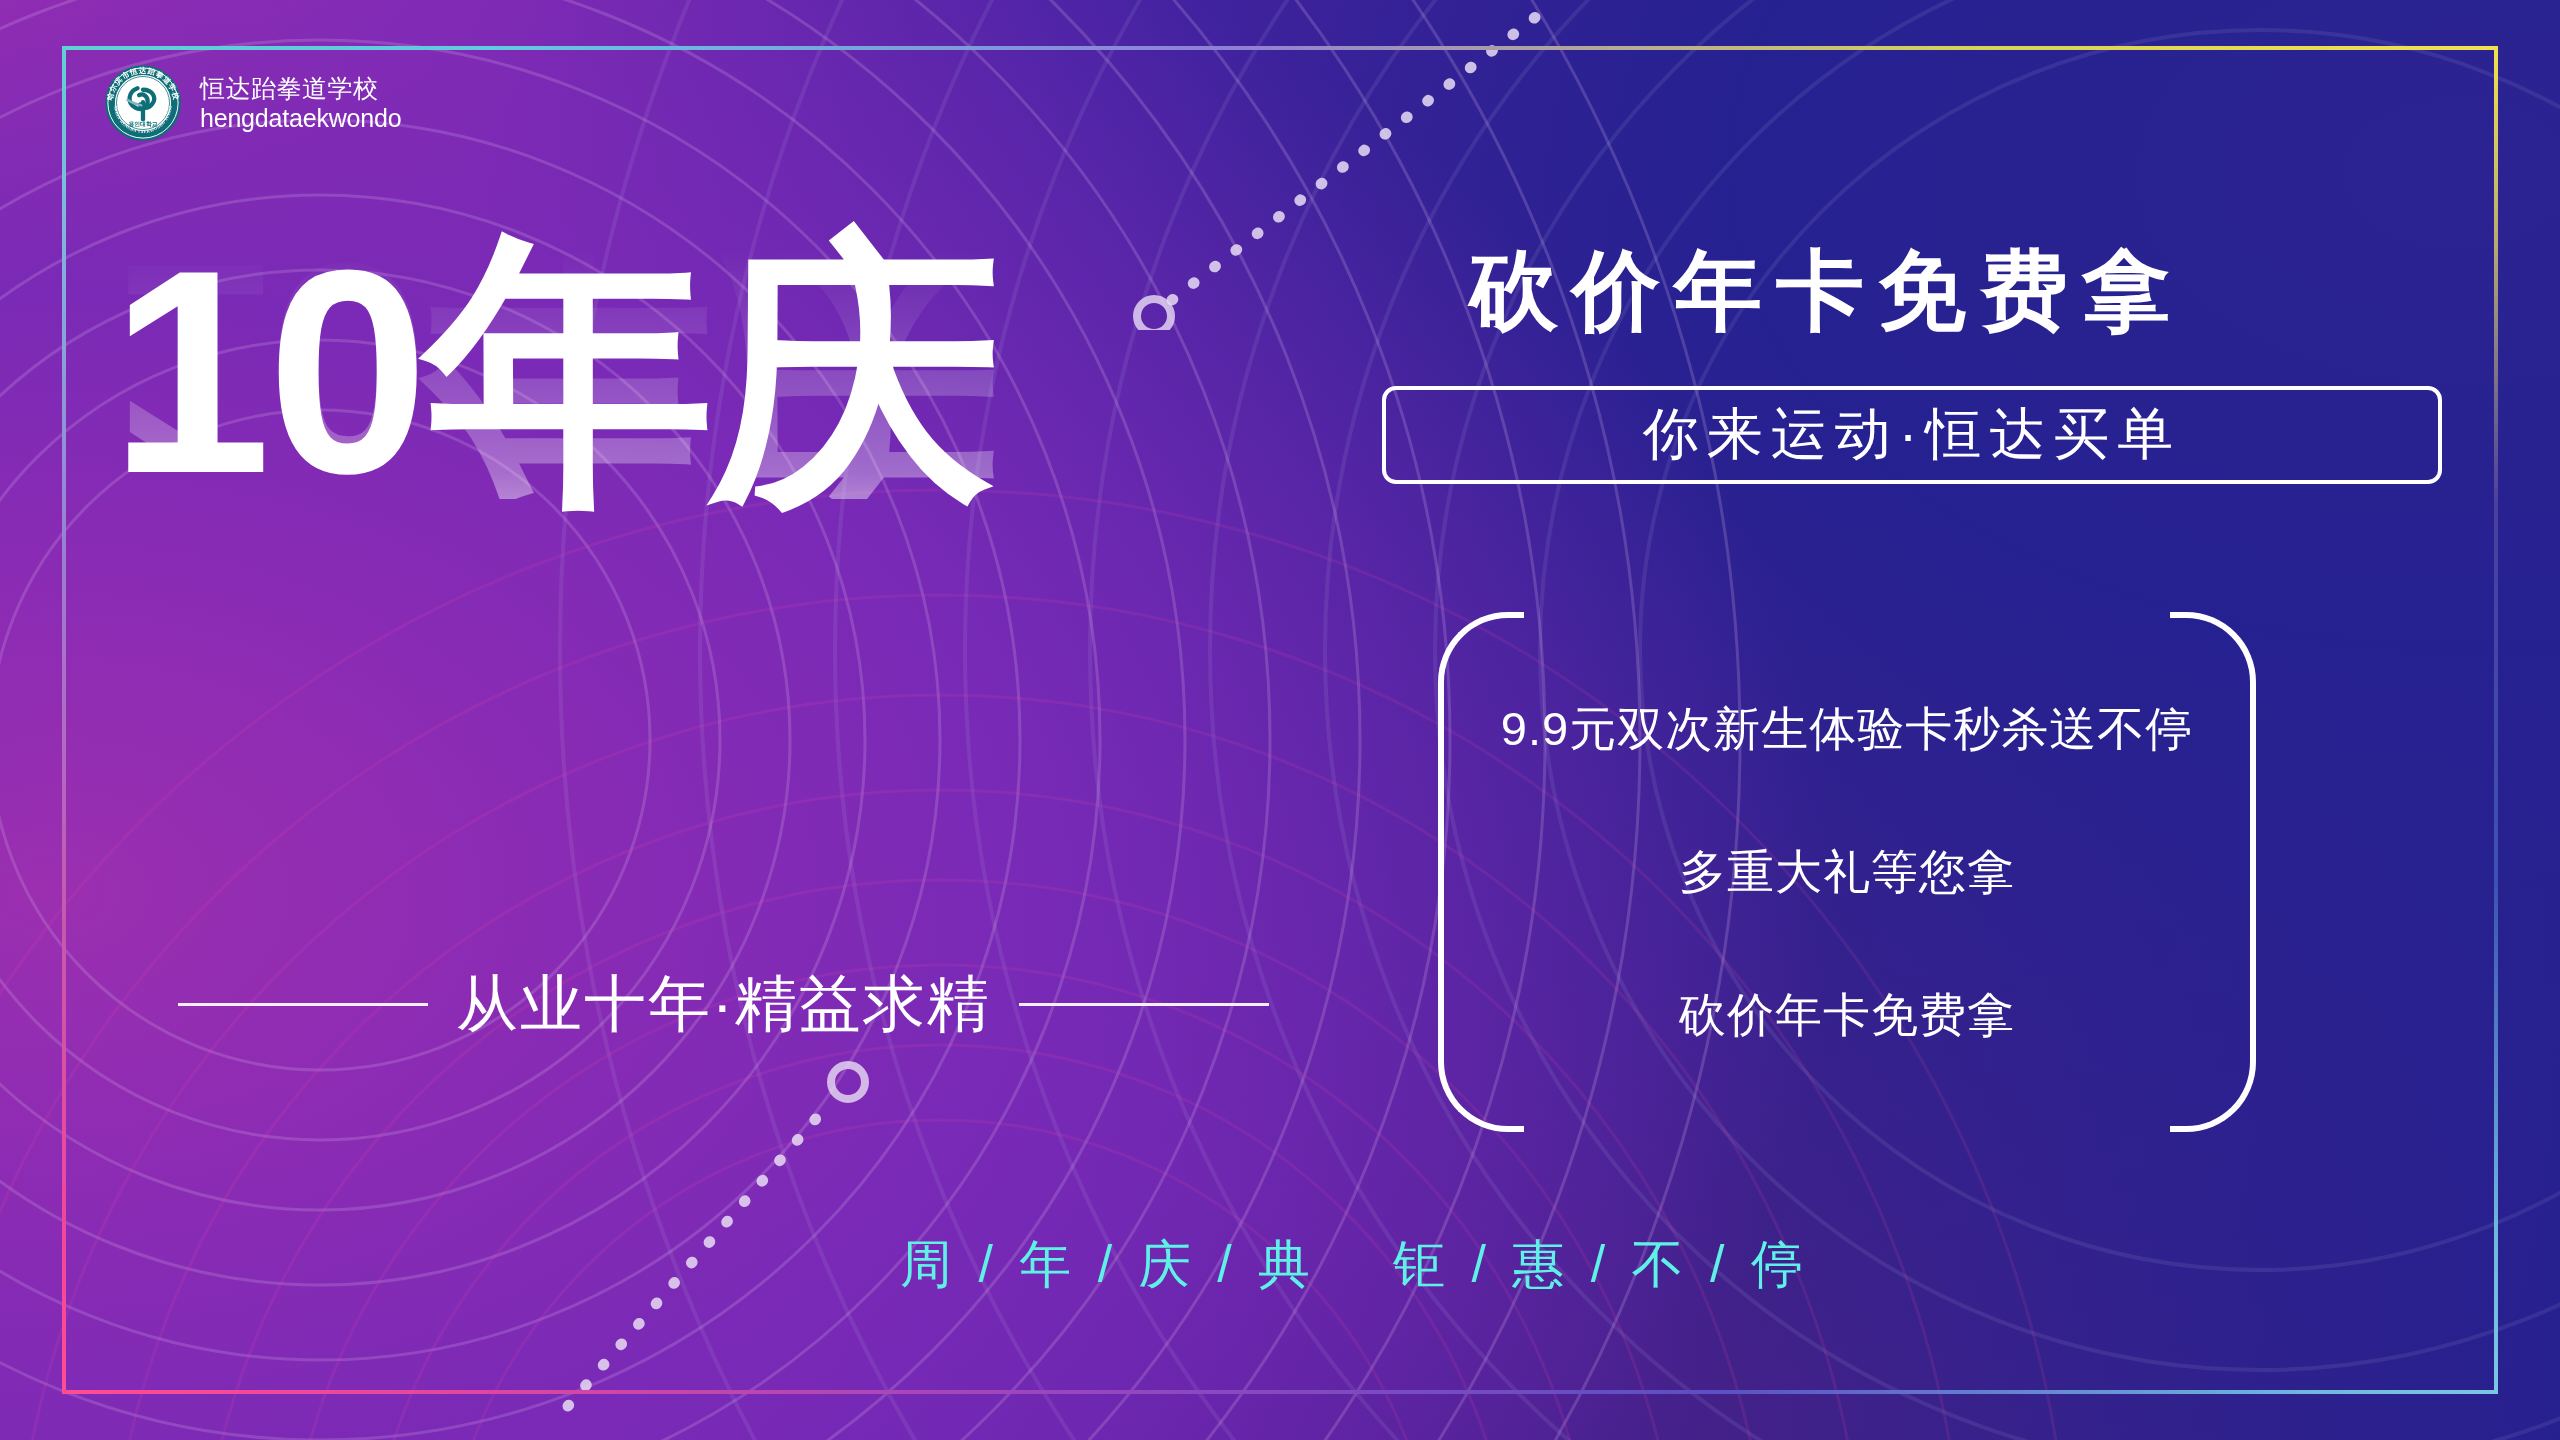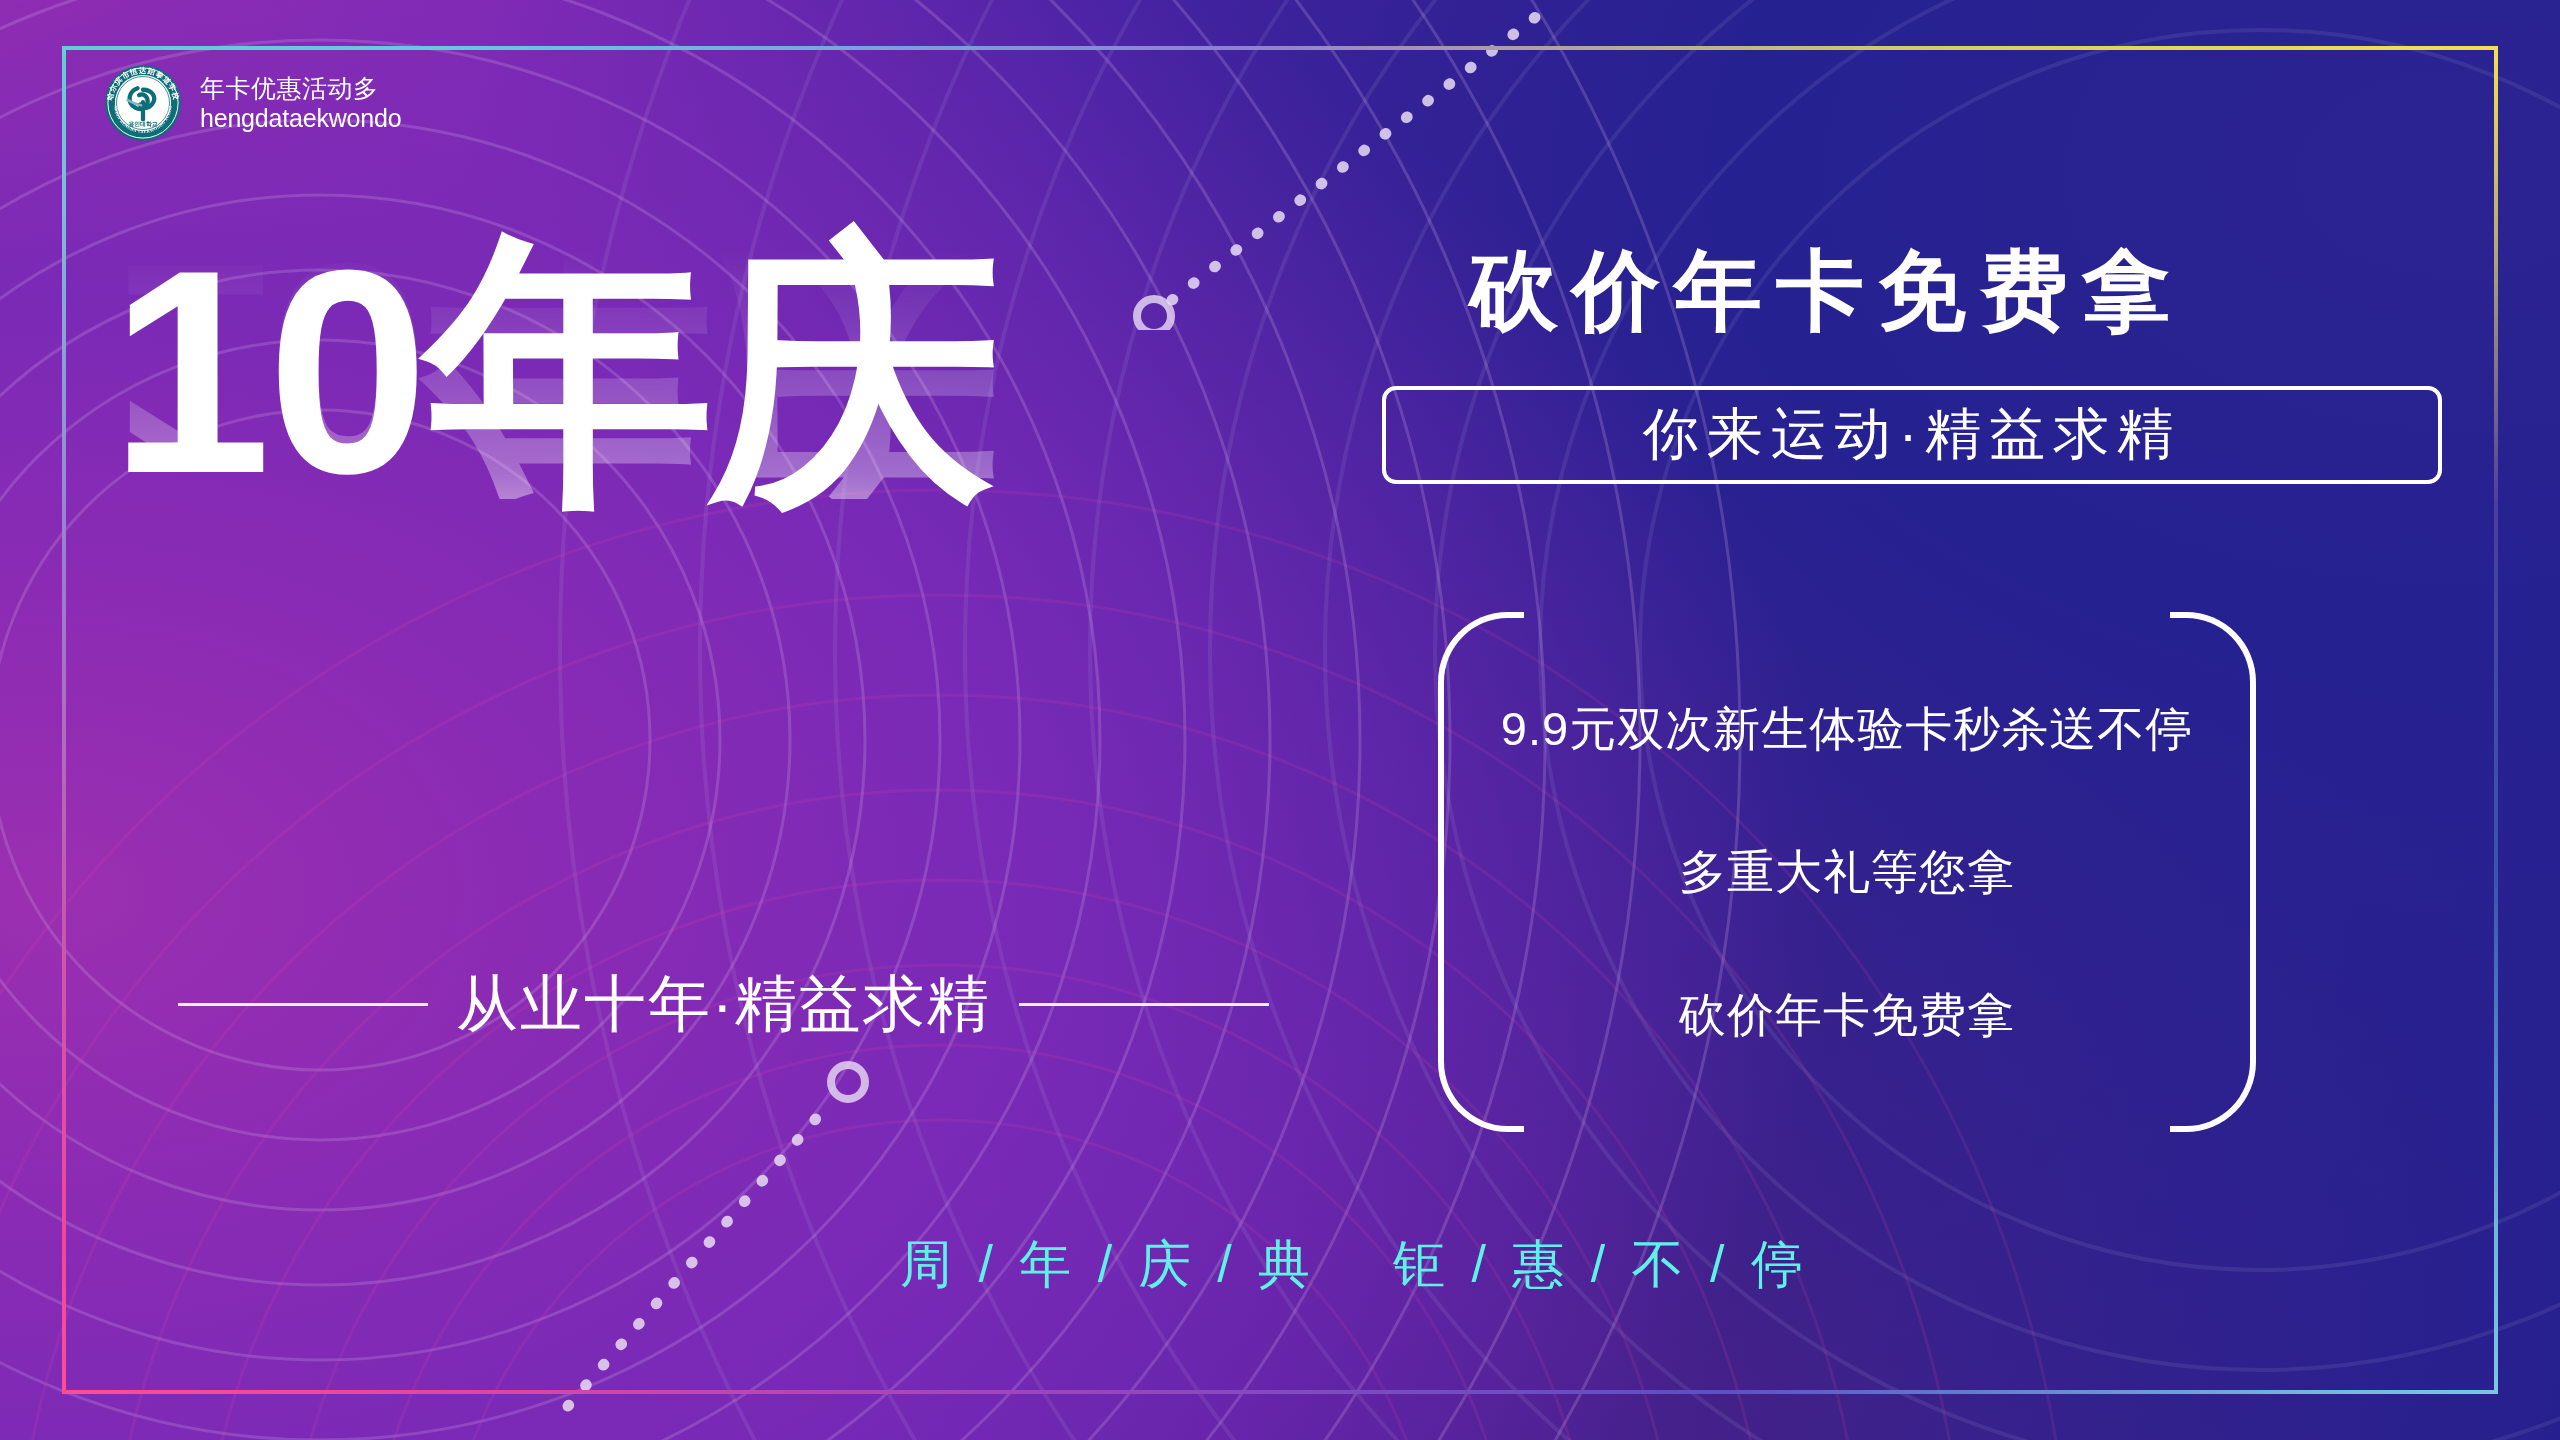--- a/index.html
+++ b/index.html
@@ -172,40 +172,40 @@
       <text font-size="10.5" font-weight="bold" fill="#ffffff" letter-spacing="1.1" font-family="'Liberation Serif',serif">
         <textPath href="#ringBot" startOffset="50%" text-anchor="middle">HARBIN HENGDA TAEKWONDO SCHOOL</textPath>
       </text>
       <path d="M86 62 C62 70 58 100 80 112 C96 121 112 112 112 96 C112 82 100 74 90 80" fill="none" stroke="#0e6e78" stroke-width="11" stroke-linecap="round"></path>
       <path d="M100 66 C124 66 136 86 124 102 C114 116 96 116 92 104" fill="none" stroke="#0e6e78" stroke-width="11" stroke-linecap="round"></path>
       <path d="M100 98 L100 142" stroke="#0e6e78" stroke-width="11" stroke-linecap="round"></path>
       <path d="M60 92 C74 100 84 104 96 106" fill="none" stroke="#7fb8c4" stroke-width="6" stroke-linecap="round"></path>
       <text x="100" y="158" font-size="15" font-weight="bold" fill="#0e6e78" text-anchor="middle" font-family="'DejaVu Sans',sans-serif">용인대학교</text>
     </svg>
     <div class="logo-text">
-      <div class="logo-cn">年卡优惠活动多</div>
+      <div class="logo-cn">恒达跆拳道学校</div>
       <div class="logo-en">hengdataekwondo</div>
     </div>
   </div>
 
   <div class="hero">
     <div class="hero-main">10年庆</div>
     <div class="hero-refl">10年庆</div>
   </div>
 
   <div class="tagline">
     <div class="tl-rule"></div>
     <div class="tl-text">从业十年·精益求精</div>
     <div class="tl-rule short"></div>
   </div>
 
   <div class="rhead">砍价年卡免费拿</div>
 
   <div class="rbox">
-    <span>你来运动·精益求精</span>
+    <span>你来运动·恒达买单</span>
   </div>
 
   <div class="bracket-block">
     <div class="brk left"></div>
     <div class="brk right"></div>
     <div class="brk-list">
       <li>9.9元双次新生体验卡秒杀送不停</li>
       <li>多重大礼等您拿</li>
       <li>砍价年卡免费拿</li>
     </div>

